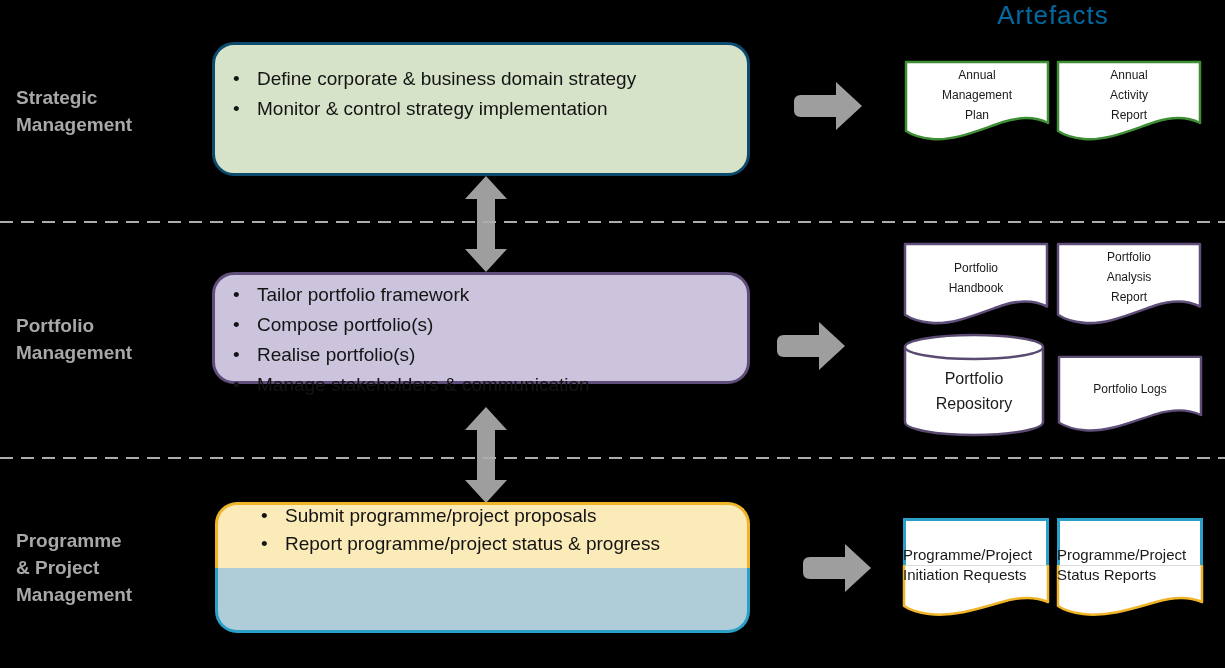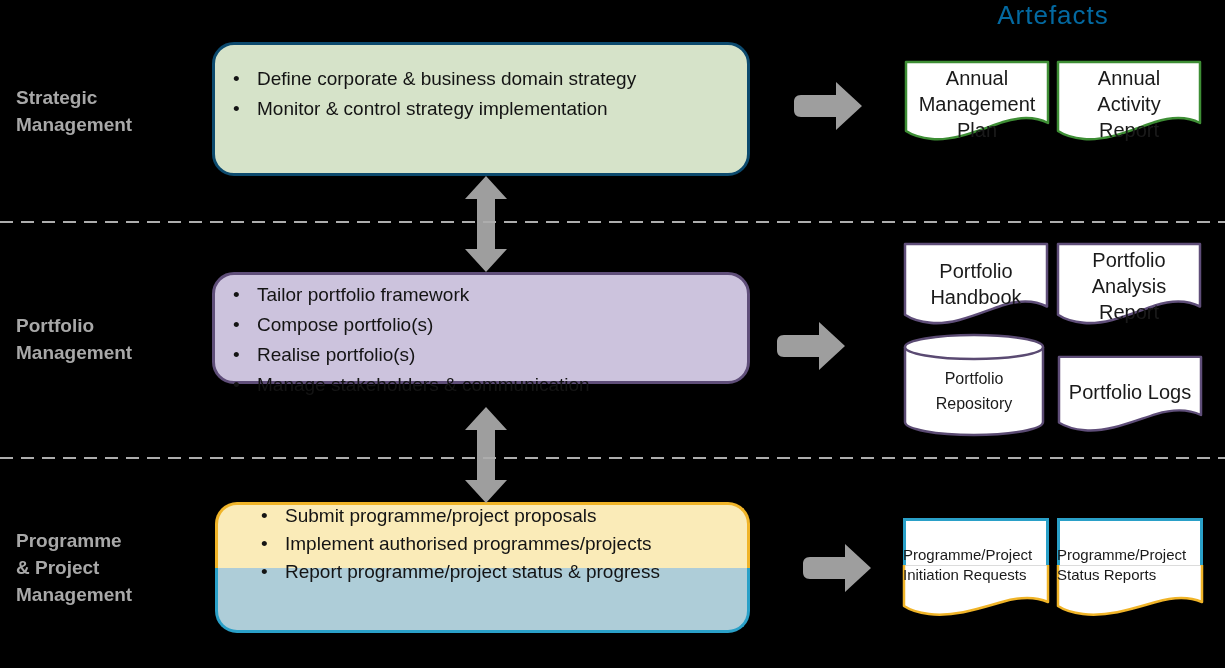--- a/index.html
+++ b/index.html
@@ -66,21 +66,21 @@
 
   
   .artefacts-heading {
     position:absolute; left:953px; top:0; width:200px; text-align:center;
     color:#0369a1; font-size:26px; font-weight:normal; letter-spacing:1px;
   }
   .doc { position:absolute; width:146px; }
   .doc > svg { position:absolute; left:0; top:0; width:100%; height:100%; overflow:visible; }
   .doc .lbl {
     position:relative; display:block; text-align:center; color:#1a1a1a;
-    font-size:20px; line-height:26px; white-space:pre-line; padding:0 8px;
+    font-size:12px; line-height:20px; white-space:pre-line; padding:0 8px;
   }
   #doc-amp  { left:904px;  top:60px;  height:84px; color:#3e8e35; }
   #doc-aar  { left:1056px; top:60px;  height:84px; color:#3e8e35; }
   #doc-ph   { left:903px;  top:242px; height:86px; color:#5f4e79; }
   #doc-par  { left:1056px; top:242px; height:86px; color:#5f4e79; }
   #doc-logs { left:1057px; top:355px; height:80px; color:#5f4e79; }
   #doc-amp .lbl, #doc-aar .lbl { padding-top:5px; }
   #doc-ph  .lbl { padding-top:16px; }
   #doc-par .lbl { padding-top:5px; }
   #doc-logs .lbl { padding-top:24px; white-space:nowrap; padding-left:0; padding-right:0; }
@@ -133,21 +133,20 @@
     <div class="b-item">Compose portfolio(s)</div>
     <div class="b-item">Realise portfolio(s)</div>
     <div class="b-item">Manage stakeholders &amp; communication</div>
   </div>
 
   <div class="activity-box" id="box-programme">
     <div class="prog-top"></div>
     <div class="prog-bottom"></div>
     <div class="prog-list">
       <div class="b-item">Submit programme/project proposals</div>
-      <div class="b-item">Implement authorised programmes/projects</div>
       <div class="b-item">Report programme/project status &amp; progress</div>
     </div>
   </div>
 
   <svg class="varrow" id="varrow-1" viewBox="0 0 50 96">
     <path d="M25 0 L46 23 H34 V73 H46 L25 96 L4 73 H16 V23 H4 Z" fill="#9e9e9e"></path>
   </svg>
   <svg class="varrow" id="varrow-2" viewBox="0 0 50 96">
     <path d="M25 0 L46 23 H34 V73 H46 L25 96 L4 73 H16 V23 H4 Z" fill="#9e9e9e"></path>
   </svg>

